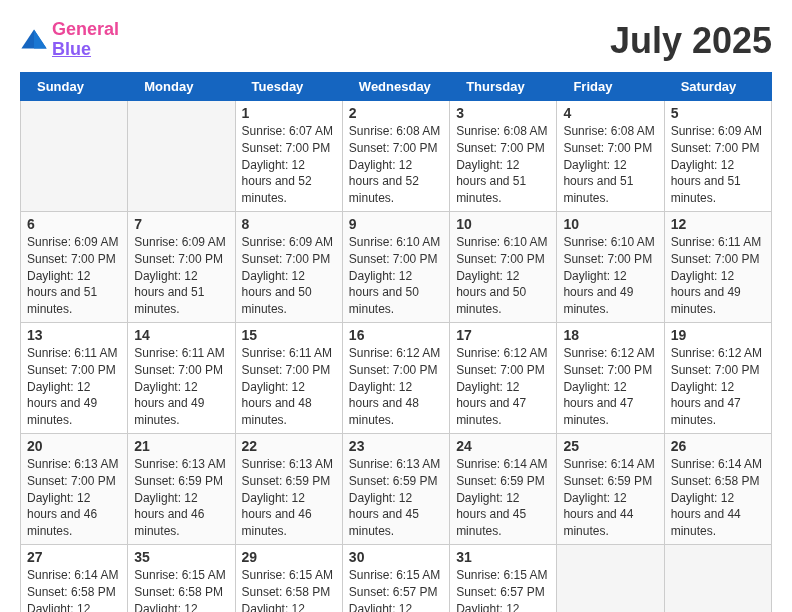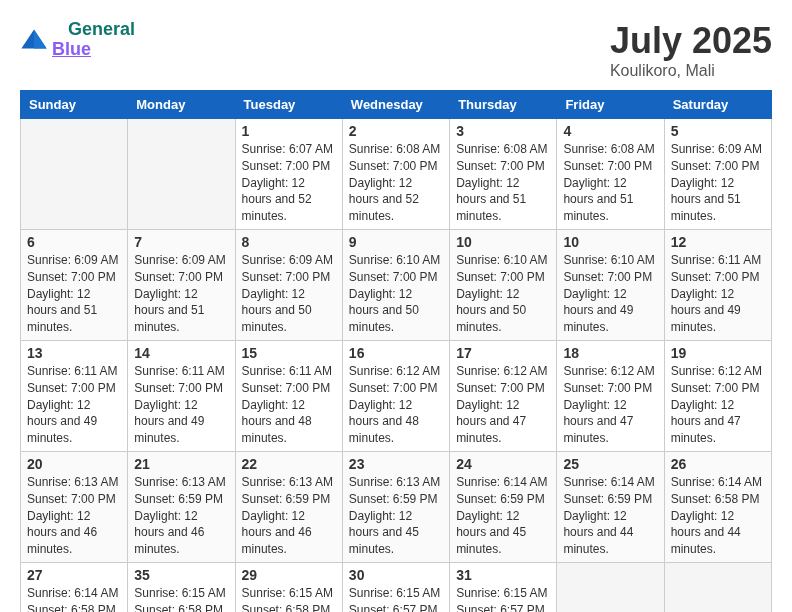--- a/index.html
+++ b/index.html
@@ -19,49 +19,49 @@
     .logo {
       display: flex;
       align-items: center;
       gap: 4px;
     }
     .logo-text {
       font-size: 18px;
       font-weight: bold;
       line-height: 1.1;
     }
-    .logo-general { color: #0f766e; margin-left: 16px; }
+    .logo-general { color: #ec4899; }
     .logo-blue { color: #8b5cf6; text-decoration: underline; }
     .logo-icon {
       width: 28px;
       height: 28px;
     }
     .title-block {
-      text-align: left;
+      text-align: center;
       margin-left: 40px;
     }
     .month-year {
       font-size: 36px;
       font-weight: bold;
       color: #333;
     }
     .location {
       font-size: 16px;
       color: #555;
     }
     table {
       width: 100%;
       border-collapse: collapse;
       table-layout: fixed;
     }
     th {
       background-color: #1565c0;
       color: #fff;
       text-align: left;
-      padding: 6px 8px;
+      padding: 6px 16px;
       font-size: 13px;
       font-weight: bold;
       border: 1px solid #1565c0;
     }
     td {
       border: 1px solid #ccc;
       vertical-align: top;
       padding: 4px 6px;
       height: 90px;
       background: #fff;
@@ -93,21 +93,20 @@
       <polygon points="20,5 38,32 2,32" fill="#1565c0"></polygon>
       <polygon points="20,5 38,32 20,32" fill="#1976d2"></polygon>
     </svg>
     <div class="logo-text">
       <span class="logo-general">General</span><br>
       <span class="logo-blue">Blue</span>
     </div>
   </div>
   <div class="title-block">
     <div class="month-year">July 2025</div>
-    <div class="location">Koulikoro, Mali</div>
   </div>
 </div>
 
 <table>
   <thead>
     <tr>
     <th>Sunday</th>
         <th>Monday</th>
         <th>Tuesday</th>
         <th>Wednesday</th>

